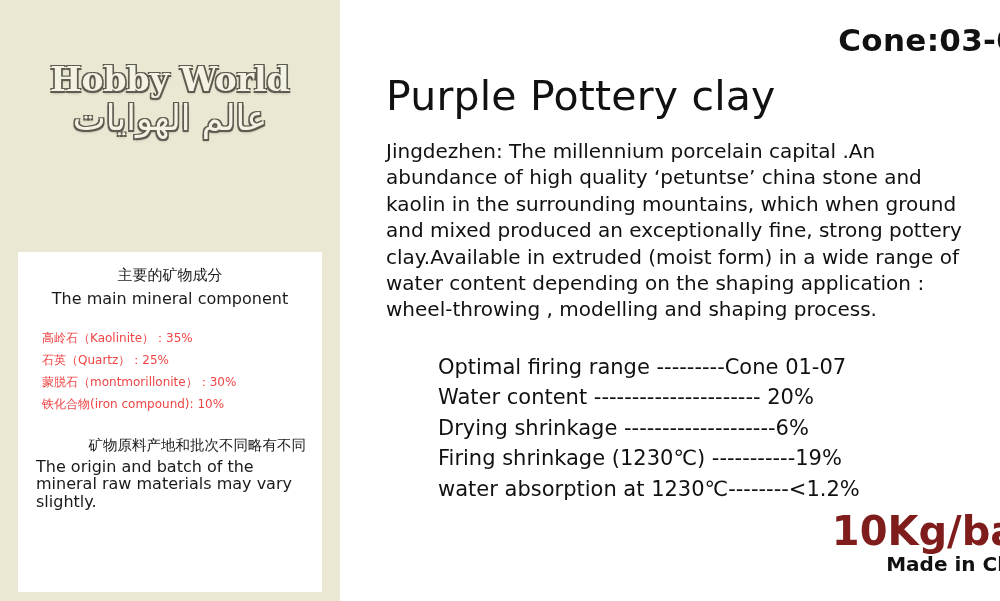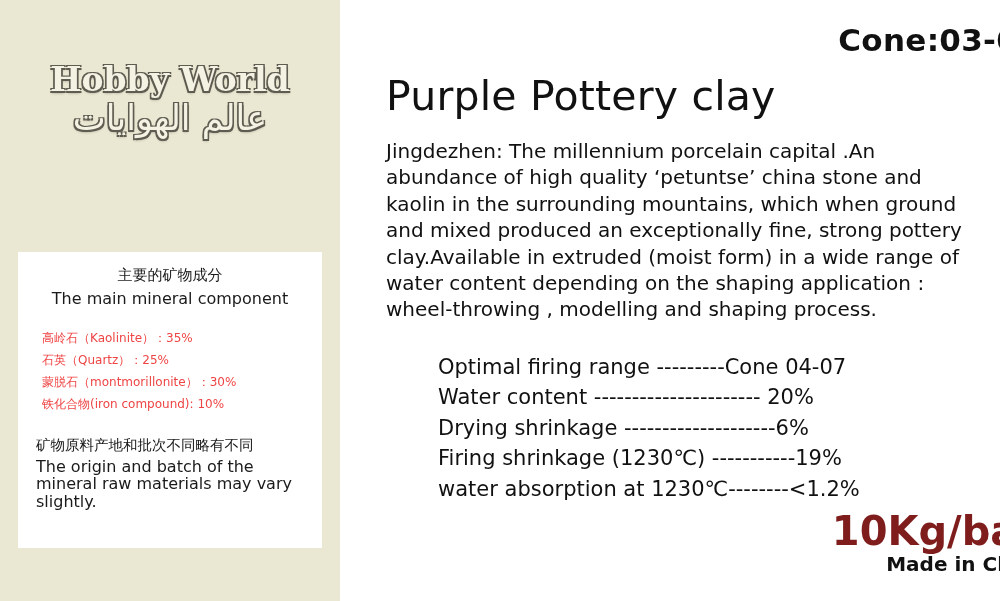--- a/index.html
+++ b/index.html
@@ -59,21 +59,21 @@
       -1.5px  1.5px 0 #5e5b50,
        1.5px  1.5px 0 #5e5b50,
        0 2px 3px rgba(0,0,0,0.35);
   }
 
   #mineral-card {
     position: absolute;
     left: 18px;
     top: 252px;
     width: 304px;
-    height: 296px;
+    height: 340px;
     background: #ffffff;
     box-sizing: border-box;
     padding: 12px 16px 10px 16px;
   }
   #mineral-title-cn {
     text-align: center;
     font-size: 15px;
     color: #1a1a1a;
     line-height: 1.5;
   }
@@ -92,20 +92,21 @@
     white-space: nowrap;
   }
   #mineral-note {
     margin-top: 20px;
     padding-left: 2px;
   }
   #note-cn {
     font-size: 14.5px;
     color: #1a1a1a;
     line-height: 1.45;
+    text-align: right;
   }
   #note-en {
     font-size: 16px;
     color: #1a1a1a;
     line-height: 1.12;
     margin-top: 2px;
   }
 
   
   #right-panel {
@@ -207,21 +208,21 @@
 
   <div id="right-panel">
 
     <div id="cone-code">Cone:03-08</div>
 
     <div id="product-title">Purple Pottery clay</div>
 
     <div id="description">Jingdezhen: The millennium porcelain capital .An abundance of high quality ‘petuntse’ china stone and kaolin in the surrounding mountains, which when ground and mixed produced an exceptionally fine, strong pottery clay.Available in extruded (moist form) in a wide range of water content depending on the shaping application : wheel-throwing , modelling and shaping process.</div>
 
     <div id="spec-list">
-      <div class="spec-row">Optimal firing range ---------Cone 04-07</div>
+      <div class="spec-row">Optimal firing range ---------Cone 01-07</div>
       <div class="spec-row">Water content  ---------------------- 20%</div>
       <div class="spec-row">Drying shrinkage --------------------6%</div>
       <div class="spec-row">Firing shrinkage (1230℃)  -----------19%</div>
       <div class="spec-row">water absorption at 1230℃--------&lt;1.2%</div>
     </div>
 
     <div id="weight">10Kg/bag</div>
     <div id="origin">Made in China</div>
 
   </div>

